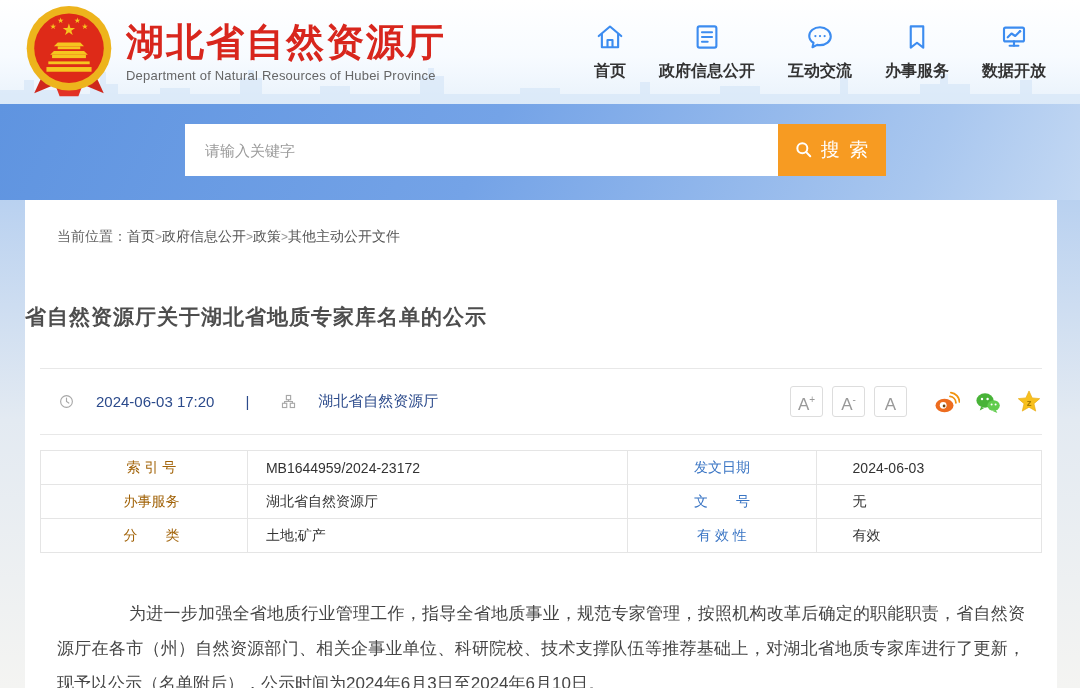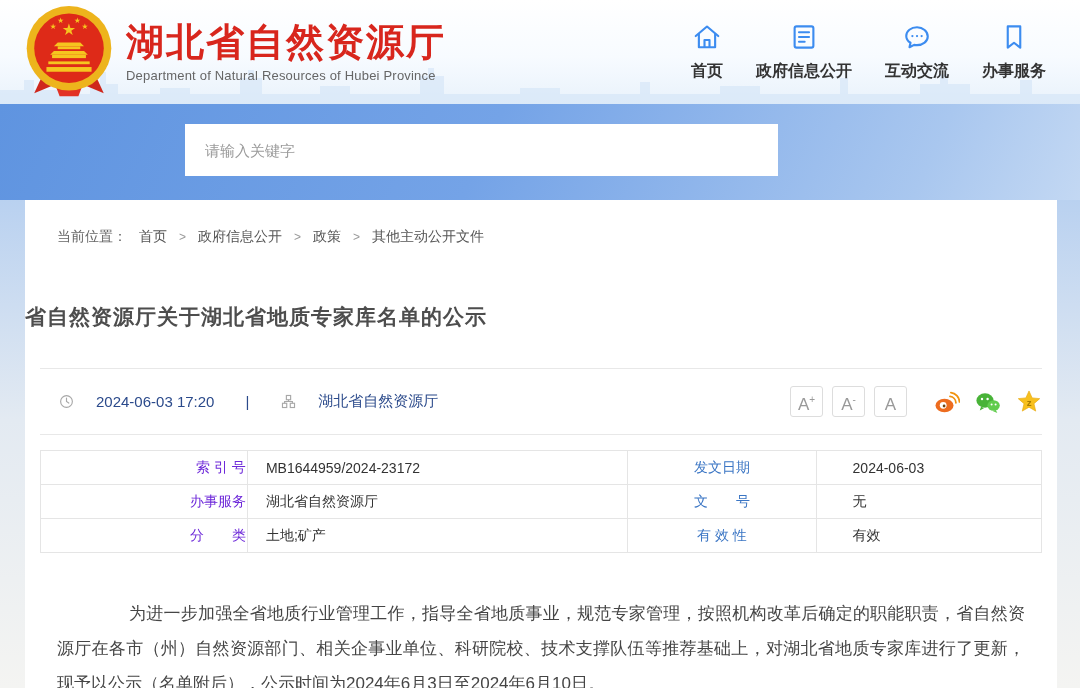--- a/index.html
+++ b/index.html
@@ -27,21 +27,21 @@
   .search-wrap{position:absolute;left:185px;top:20px;display:flex;height:52px;}
   .search-input{width:553px;height:52px;border:none;outline:none;padding:0 20px;font-size:15px;color:#333;
     font-family:"Liberation Sans","DejaVu Sans",sans-serif;}
   .search-input::placeholder{color:#9a9a9a;}
   .search-btn{width:108px;height:52px;border:none;background:#f79b22;color:#fff;font-size:19px;
     display:flex;align-items:center;justify-content:center;gap:7px;cursor:pointer;letter-spacing:2px;
     font-family:"Liberation Sans","DejaVu Sans",sans-serif;}
 
   
   .card{position:absolute;left:25px;top:200px;width:1032px;height:520px;background:#ffffff;}
-  .breadcrumb{position:absolute;left:32px;top:28px;font-size:14px;color:#666;display:flex;align-items:center;gap:12px;}
+  .breadcrumb{position:absolute;left:32px;top:28px;font-size:14px;color:#666;display:flex;align-items:center;}
   .crumb-link{color:#555;cursor:pointer;}
   .crumb-sep{color:#999;font-size:12px;}
   .article-title{position:absolute;left:0;top:103px;width:1032px;text-align:left;font-size:21px;
     font-weight:600;color:#4d4d4d;letter-spacing:1px;margin:0;}
   .divider{position:absolute;left:15px;right:15px;height:0;border-top:1px solid #e8e8e8;}
   .div1{top:168px;} .div2{top:234px;}
 
   
   .meta-row{position:absolute;left:15px;right:15px;top:169px;height:65px;display:flex;align-items:center;}
   .meta-left{display:flex;align-items:center;gap:21px;font-size:15px;color:#2b4a8b;margin-left:18px;}
@@ -50,21 +50,21 @@
   .fs-btn{width:33px;height:31px;border:1px solid #ddd;border-radius:3px;background:#fff;color:#999;
     font-size:17px;display:flex;align-items:flex-end;justify-content:center;cursor:pointer;padding-bottom:3px;
     font-family:"Liberation Sans","DejaVu Sans",sans-serif;line-height:1;}
   .fs-btn sup{font-size:10px;line-height:1;transform:translateY(-8px);}
   .share-group{display:flex;align-items:center;gap:15px;margin-left:18px;}
   .share-ic{width:26px;height:26px;cursor:pointer;}
 
   
   .info-table{position:absolute;left:15px;top:250px;width:1002px;border-collapse:collapse;table-layout:fixed;}
   .info-table td{border:1px solid #e5e5e5;height:31px;font-size:14px;vertical-align:middle;}
-  .td-label{width:20.5%;text-align:right;color:#6d28d9;padding-left:16px;}
+  .td-label{width:20.5%;text-align:center;color:#a16207;padding-left:16px;}
   .td-value-wide{width:39%;padding-left:18px;color:#333;}
   .td-label2{width:20%;text-align:center;color:#3a75c4;}
   .td-value{width:20.5%;padding-left:36px;color:#333;}
 
   
   .article-body{position:absolute;left:32px;top:396px;width:968px;font-size:17px;color:#454545;
     line-height:35px;text-align:justify;text-indent:72px;margin:0;}
 </style>
 </head>
 <body>
@@ -127,26 +127,43 @@
             <circle cx="15.7" cy="11.2" r="0.9" fill="#3c8cf0" stroke="none"></circle>
         </svg>
         <span class="nav-label">互动交流</span>
       </div>
       <div class="nav-item">
         <svg class="icn" viewBox="0 0 24 24" fill="none" stroke="#3c8cf0" stroke-width="1.7" stroke-linejoin="round" stroke-linecap="round">
           <path d="M7 3.5 H17 V20.5 L12 16.6 L7 20.5 Z"></path>
         </svg>
         <span class="nav-label">办事服务</span>
       </div>
+      <div class="nav-item">
+        <svg class="icn" viewBox="0 0 24 24" fill="none" stroke="#3c8cf0" stroke-width="1.7" stroke-linejoin="round" stroke-linecap="round">
+          <rect x="4" y="4.5" width="16" height="11" rx="1.2"></rect>
+            <path d="M7 12.2 L10 9.2 L13 11.2 L16.8 7.4"></path>
+            <circle cx="16.8" cy="7.4" r="1" fill="#3c8cf0" stroke="none"></circle>
+            <path d="M12 15.5 V19"></path>
+            <path d="M8.5 19 H15.5"></path>
+        </svg>
+        <span class="nav-label">数据开放</span>
+      </div>
     </nav>
   </header>
 
   <div class="banner">
     <div class="search-wrap">
       <input class="search-input" type="text" placeholder="请输入关键字" style="">
+      <button class="search-btn">
+        <svg width="20" height="20" viewBox="0 0 24 24" fill="none" stroke="#ffffff" stroke-width="2.4" stroke-linecap="round">
+          <circle cx="10" cy="10" r="6"></circle>
+            <path d="M14.6 14.6 L19.5 19.5"></path>
+        </svg>
+        <span>搜 索</span>
+      </button>
     </div>
   </div>
 
   <div class="below-bg"></div>
 
   <main class="card">
 
     <div class="breadcrumb">
       <span>当前位置：</span>
       <span class="crumb-link">首页</span>

